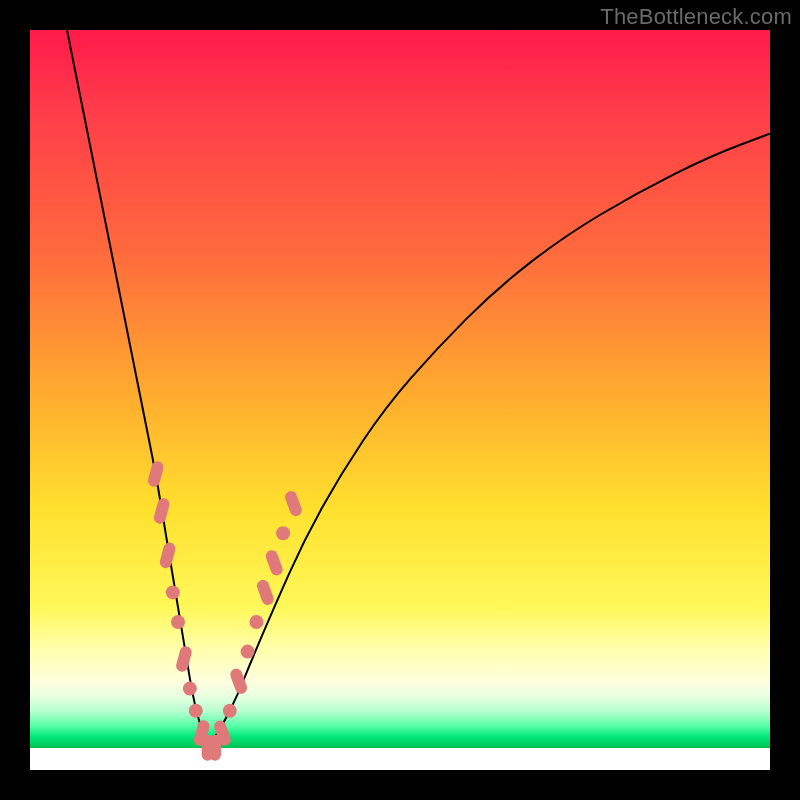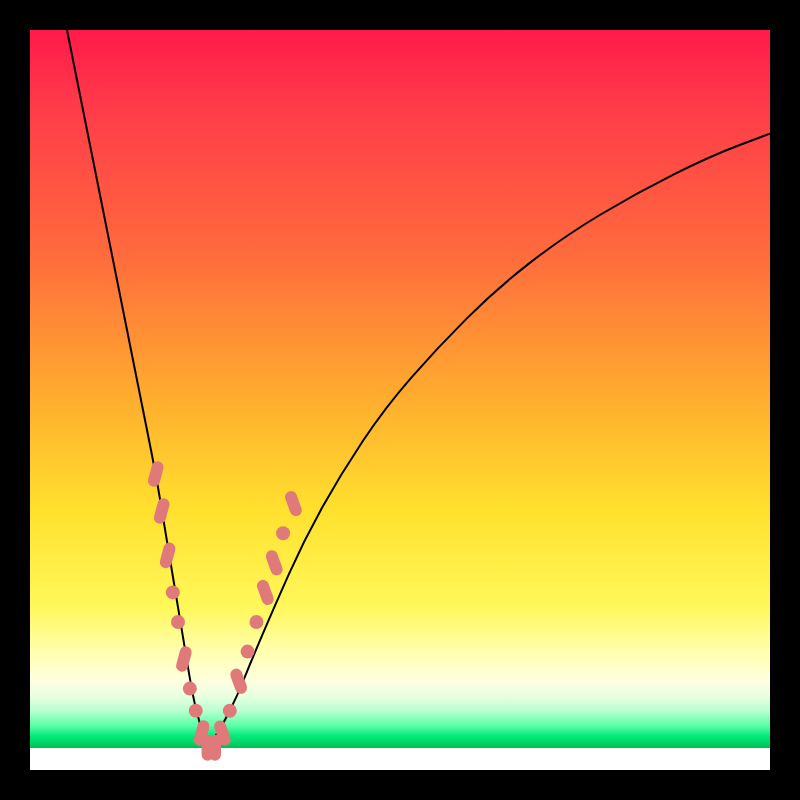--- a/index.html
+++ b/index.html
@@ -76,20 +76,21 @@
     fill: #e07a7a;
     stroke: none;
   }
 </style>
 </head>
 <body>
 
 <div class="frame">
   <div class="plot-area"></div>
 
+  <div class="watermark">TheBottleneck.com</div>
 
   <svg class="curves" viewBox="0 0 740 740">
     <g>
       <path id="left-branch" class="curve" d="M 37 0 Q 37 0 44.400000000000006 37 Q 51.800000000000004 74 59.2 111 Q 66.6 148 74 185 Q 81.4 222 88.80000000000001 259 Q 96.2 296 103.6 333 Q 111 370 118.4 407 Q 125.80000000000001 444 129.5 466.2 Q 133.2 488.4 136.89999999999998 510.59999999999997 Q 140.6 532.8 144.3 555 Q 148 577.2 151.7 599.4000000000001 Q 155.4 621.6 159.10000000000002 643.8 Q 162.8 666 166.5 680.8 Q 170.20000000000002 695.6 173.9 706.7 T 177.6 717.8"></path>
       <path id="right-branch" class="curve" d="M 177.6 717.8 Q 177.6 717.8 185 706.7 Q 192.4 695.6 199.8 680.8 Q 207.20000000000002 666 214.60000000000002 647.5 Q 222 629 233.10000000000002 603.1 Q 244.20000000000002 577.2 259 543.9000000000001 Q 273.8 510.6 292.3 477.3 Q 310.8 444 333 410.70000000000005 Q 355.2 377.40000000000003 381.1 347.80000000000007 Q 407.00000000000006 318.20000000000005 436.6 288.6 Q 466.2 259 499.5 233.10000000000002 Q 532.8 207.20000000000005 569.8 185 Q 606.8 162.79999999999995 643.8 144.3 Q 680.8000000000001 125.80000000000007 710.4000000000001 114.70000000000005 T 740 103.60000000000002"></path>
     </g>
     <g id="beads">
         <rect x="119.80000000000001" y="431" width="12" height="26" rx="6" class="bead-pill" fill="#e07a7a" transform="rotate(15 125.80000000000001 444)"></rect>
         <rect x="125.72000000000003" y="468" width="12" height="26" rx="6" class="bead-pill" fill="#e07a7a" transform="rotate(15 131.72000000000003 481)"></rect>
         <rect x="131.64000000000001" y="512.4" width="12" height="26" rx="6" class="bead-pill" fill="#e07a7a" transform="rotate(15 137.64000000000001 525.4)"></rect>

